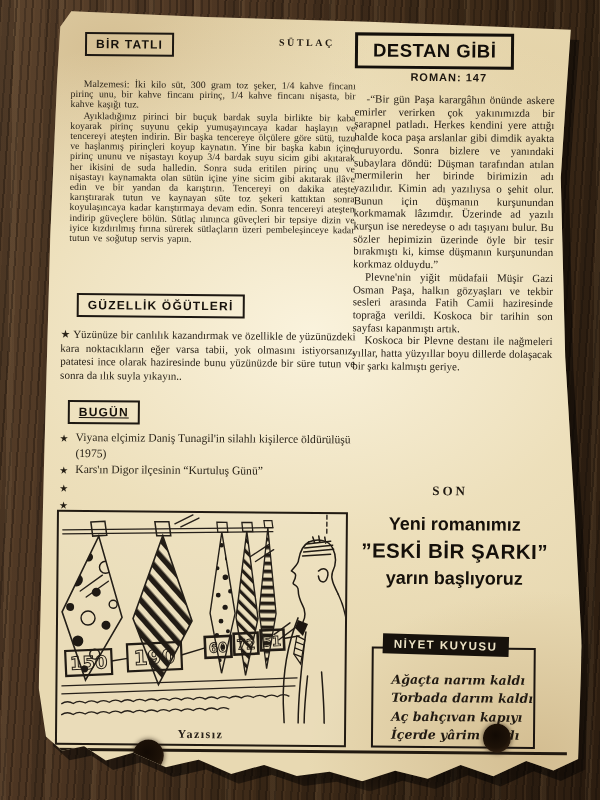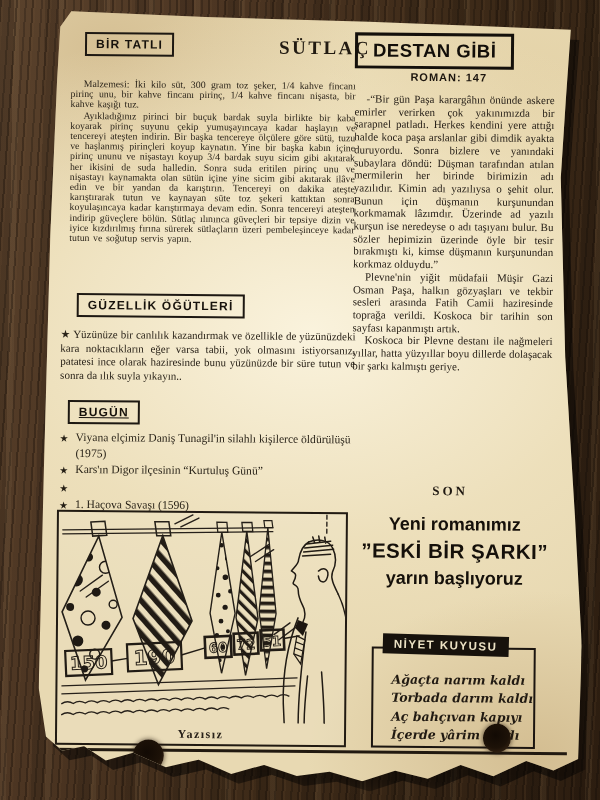--- a/index.html
+++ b/index.html
@@ -27,21 +27,21 @@
       #e8d9b2;
     clip-path:polygon(3.5% 3.2%,5.5% 1.2%,30% 1.8%,60% 2.2%,97% 3%,96.2% 12%,95.4% 22%,96.5% 45%,98.5% 65%,100% 82%,99.5% 96.5%,95% 98%,90% 96.8%,84% 98.8%,78% 97.4%,72% 99.2%,66% 98.2%,60% 99.6%,54% 98.4%,48% 99%,42% 97.6%,36% 98.8%,30% 97%,24% 98%,18% 96.2%,13% 97.2%,9% 95.4%,5% 96%,2% 94.2%,.6% 88%,1.2% 60%,2% 30%,3% 10%);
     color:#2a2318;
   }
   .abs{position:absolute;}
   .tagbox{
     display:inline-block;border:2.2px solid #1d1812;padding:3px 9px;
     font-family:"Liberation Sans",sans-serif;font-weight:bold;font-size:12px;
     letter-spacing:1.2px;color:#17120c;
   }
-  .serif-title{font-weight:bold;font-size:19px;letter-spacing:2.5px;color:#221b12;}
+  .serif-title{font-weight:bold;font-size:10px;letter-spacing:2.5px;color:#221b12;}
   .bodytext{font-size:9.8px;line-height:10.2px;text-align:justify;color:#2b241a;word-spacing:1.2px;}
   .bodytext p{margin:0 0 1px 0;text-indent:13px;}
   .midtext{font-size:11px;line-height:13.6px;text-align:justify;color:#2b241a;}
   .list-row{display:flex;font-size:11.6px;line-height:15.5px;color:#241e14;margin-bottom:1px;}
   .list-row .star{width:16px;flex:none;font-size:10px;padding-top:1px;}
   .list-row .itxt{font-weight:bold;font-family:"Liberation Serif",serif;font-weight:normal;}
   #story{font-size:11px;line-height:12.7px;text-align:justify;color:#29221a;}
   #story p{margin:0;text-indent:12px;}
   #cartoon-box{border:2.6px solid #211a12;background:rgba(240,232,206,.25);}
   #caption{position:absolute;left:0;right:0;bottom:2px;text-align:center;
@@ -102,21 +102,20 @@
     </div>
     <div class="list-row">
       <span class="star">★</span>
       <span class="itxt">Kars'ın Digor ilçesinin “Kurtuluş Günü”</span>
     </div>
     <div class="list-row">
       <span class="star">★</span>
     </div>
     <div class="list-row">
       <span class="star">★</span>
-      <span class="itxt">1. Haçova Savaşı (1596)</span>
     </div>
   </div>
 
   <div id="cartoon-box" class="abs" style="left:20px;top:508px;width:287px;height:231px;">
     <svg width="287" height="210" viewBox="0 0 287 210">
       <defs>
         <pattern id="stA" patternUnits="userSpaceOnUse" width="11" height="11" patternTransform="rotate(-42)">
           <rect x="0" y="0" width="5.5" height="11" fill="#221c15"></rect>
         </pattern>
         <pattern id="stB" patternUnits="userSpaceOnUse" width="8" height="8" patternTransform="rotate(-45)">

